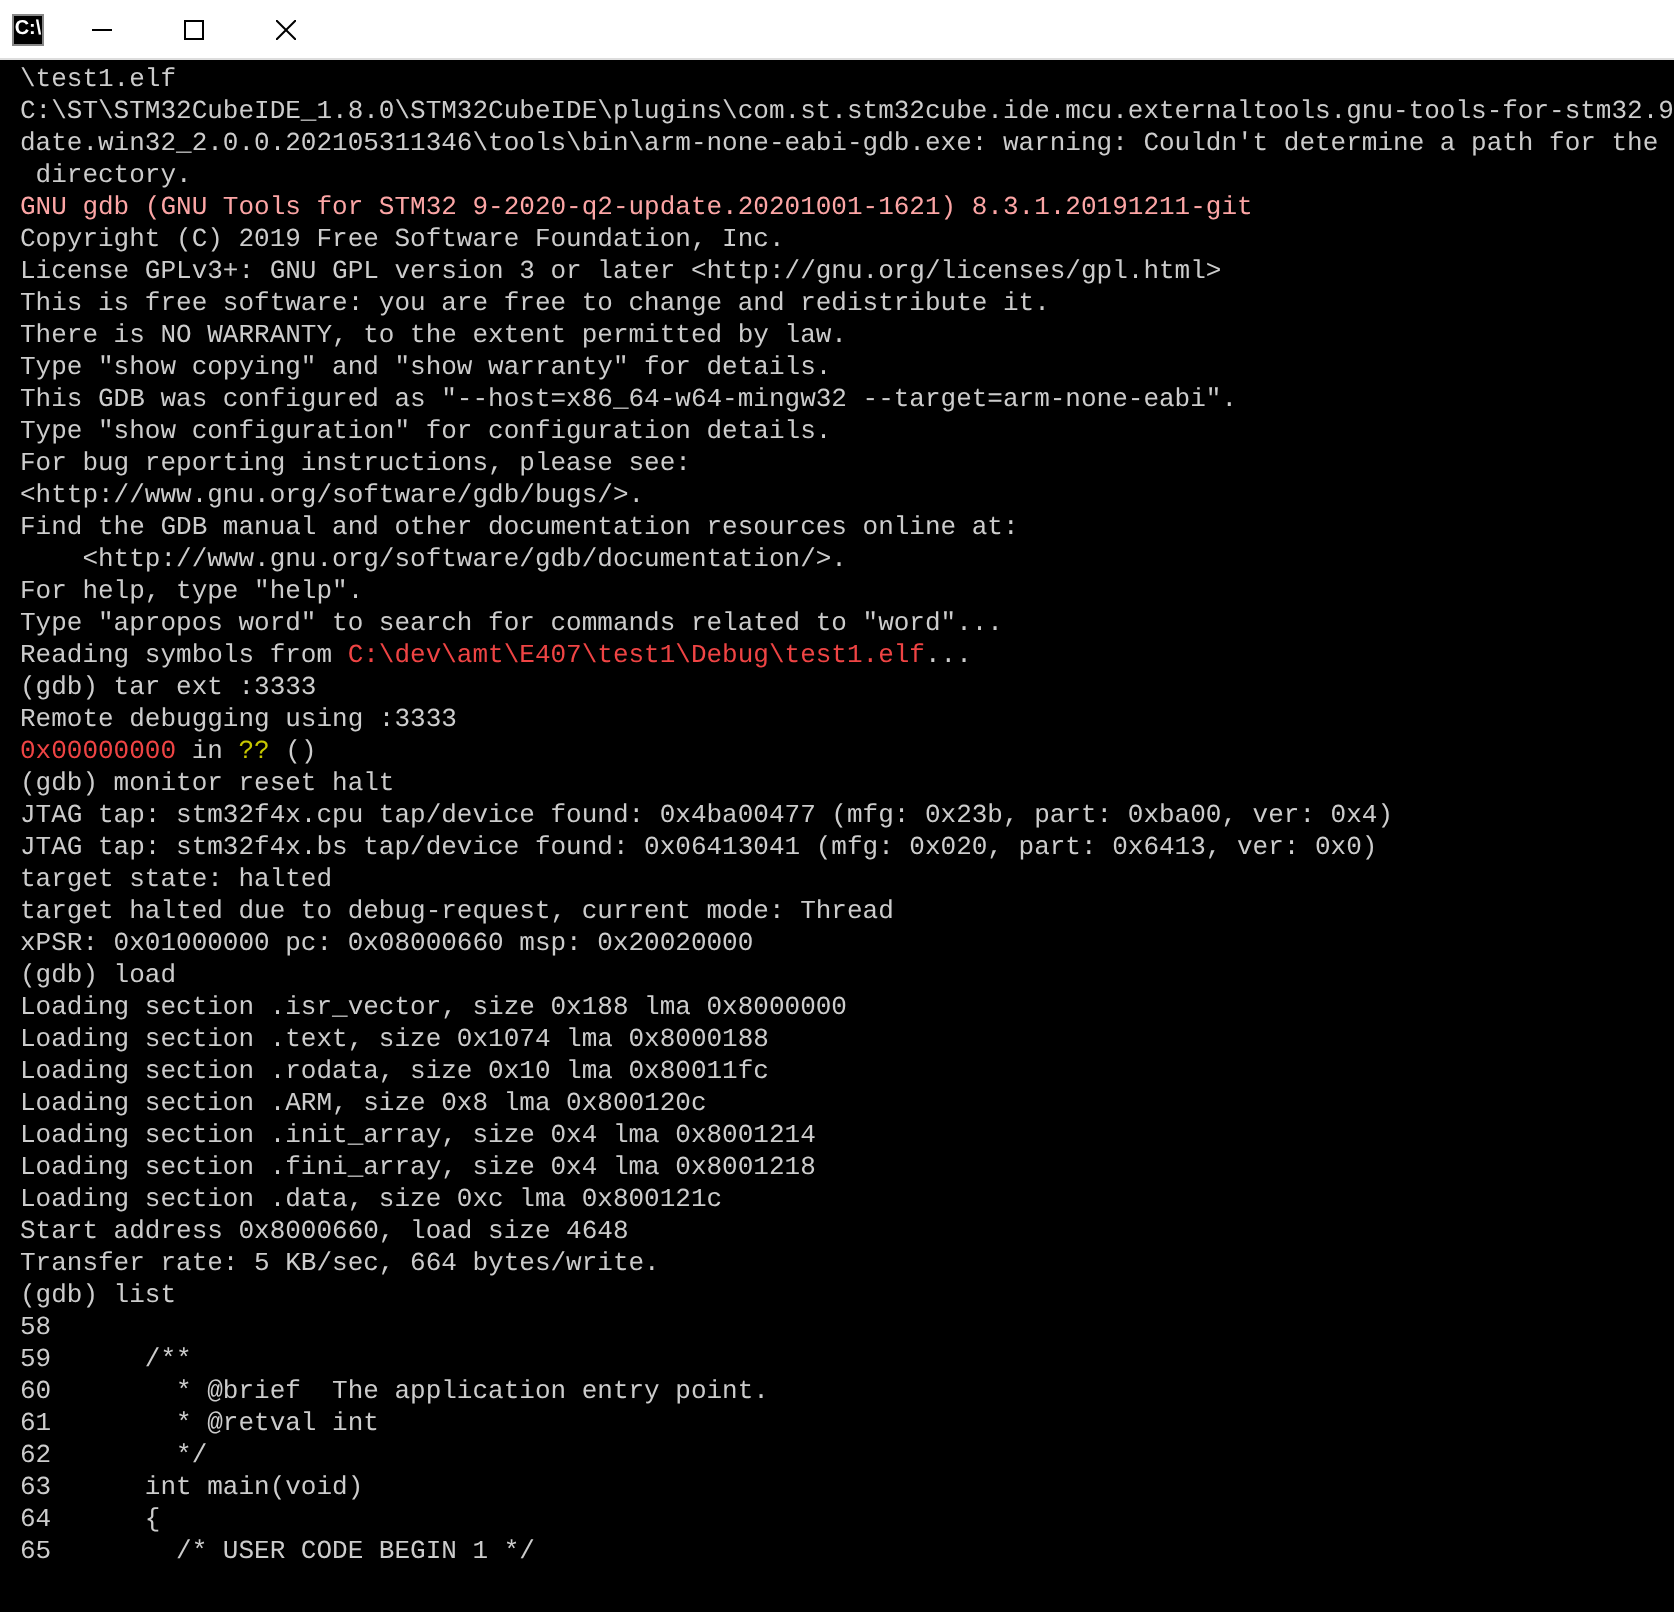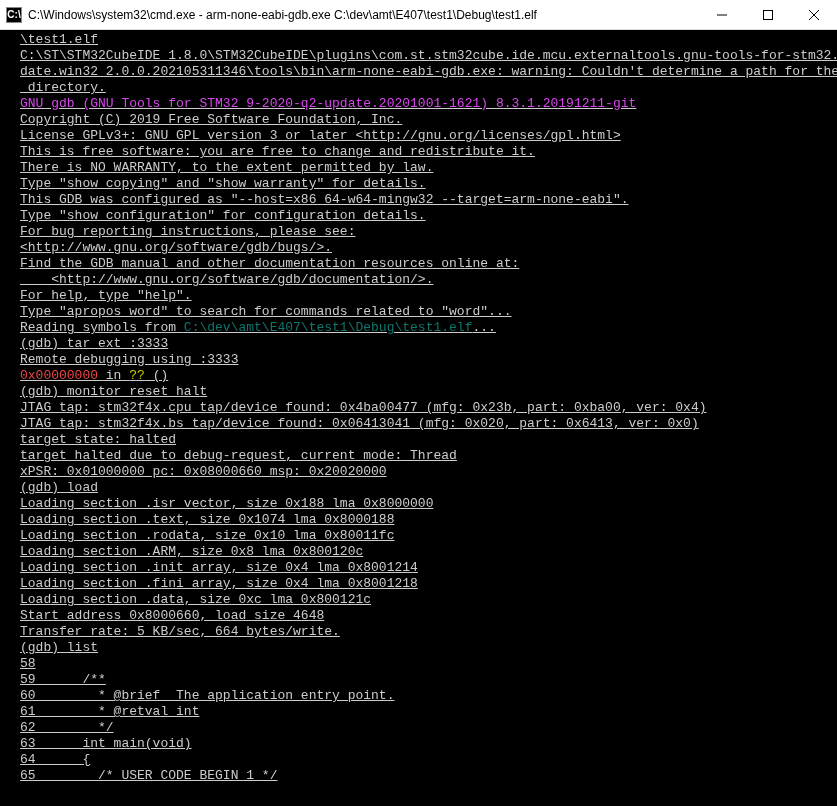--- a/index.html
+++ b/index.html
@@ -55,38 +55,36 @@
     align-items: center;
     justify-content: center;
     font-family: 'Segoe UI', sans-serif;
     font-size: 12px;
     cursor: pointer;
   }
   .titlebar-btn svg { width: 10px; height: 10px; }
   .terminal {
     flex: 1;
     background: #000;
-    padding: 2px 20px;
+    padding: 2px 10px;
     line-height: 16px;
     white-space: pre;
     overflow: hidden;
-    text-decoration: underline;
   }
   .line { display: block; }
-  .purple { color: #d946ef; }
-  .green { color: #0f766e; }
+  .purple { color: #fca5a5; }
+  .green { color: #ef4444; }
   .blue { color: #ef4444; }
   .yellow { color: #c8c800; }
 </style>
 </head>
 <body>
 
 <div class="titlebar">
   <span class="titlebar-icon">C:\</span>
-  <span class="titlebar-text">C:\Windows\system32\cmd.exe - arm-none-eabi-gdb.exe  C:\dev\amt\E407\test1\Debug\test1.elf</span>
   <div class="titlebar-controls">
     <div class="titlebar-btn">
       <svg viewBox="0 0 10 10">
           <line x1="0" y1="5" x2="10" y2="5" stroke="#000" stroke-width="1"></line>
         </svg>
     </div>
     <div class="titlebar-btn">
       <svg viewBox="0 0 10 10">
           <rect x="0.5" y="0.5" width="9" height="9" fill="none" stroke="#000" stroke-width="1"></rect>
         </svg>

